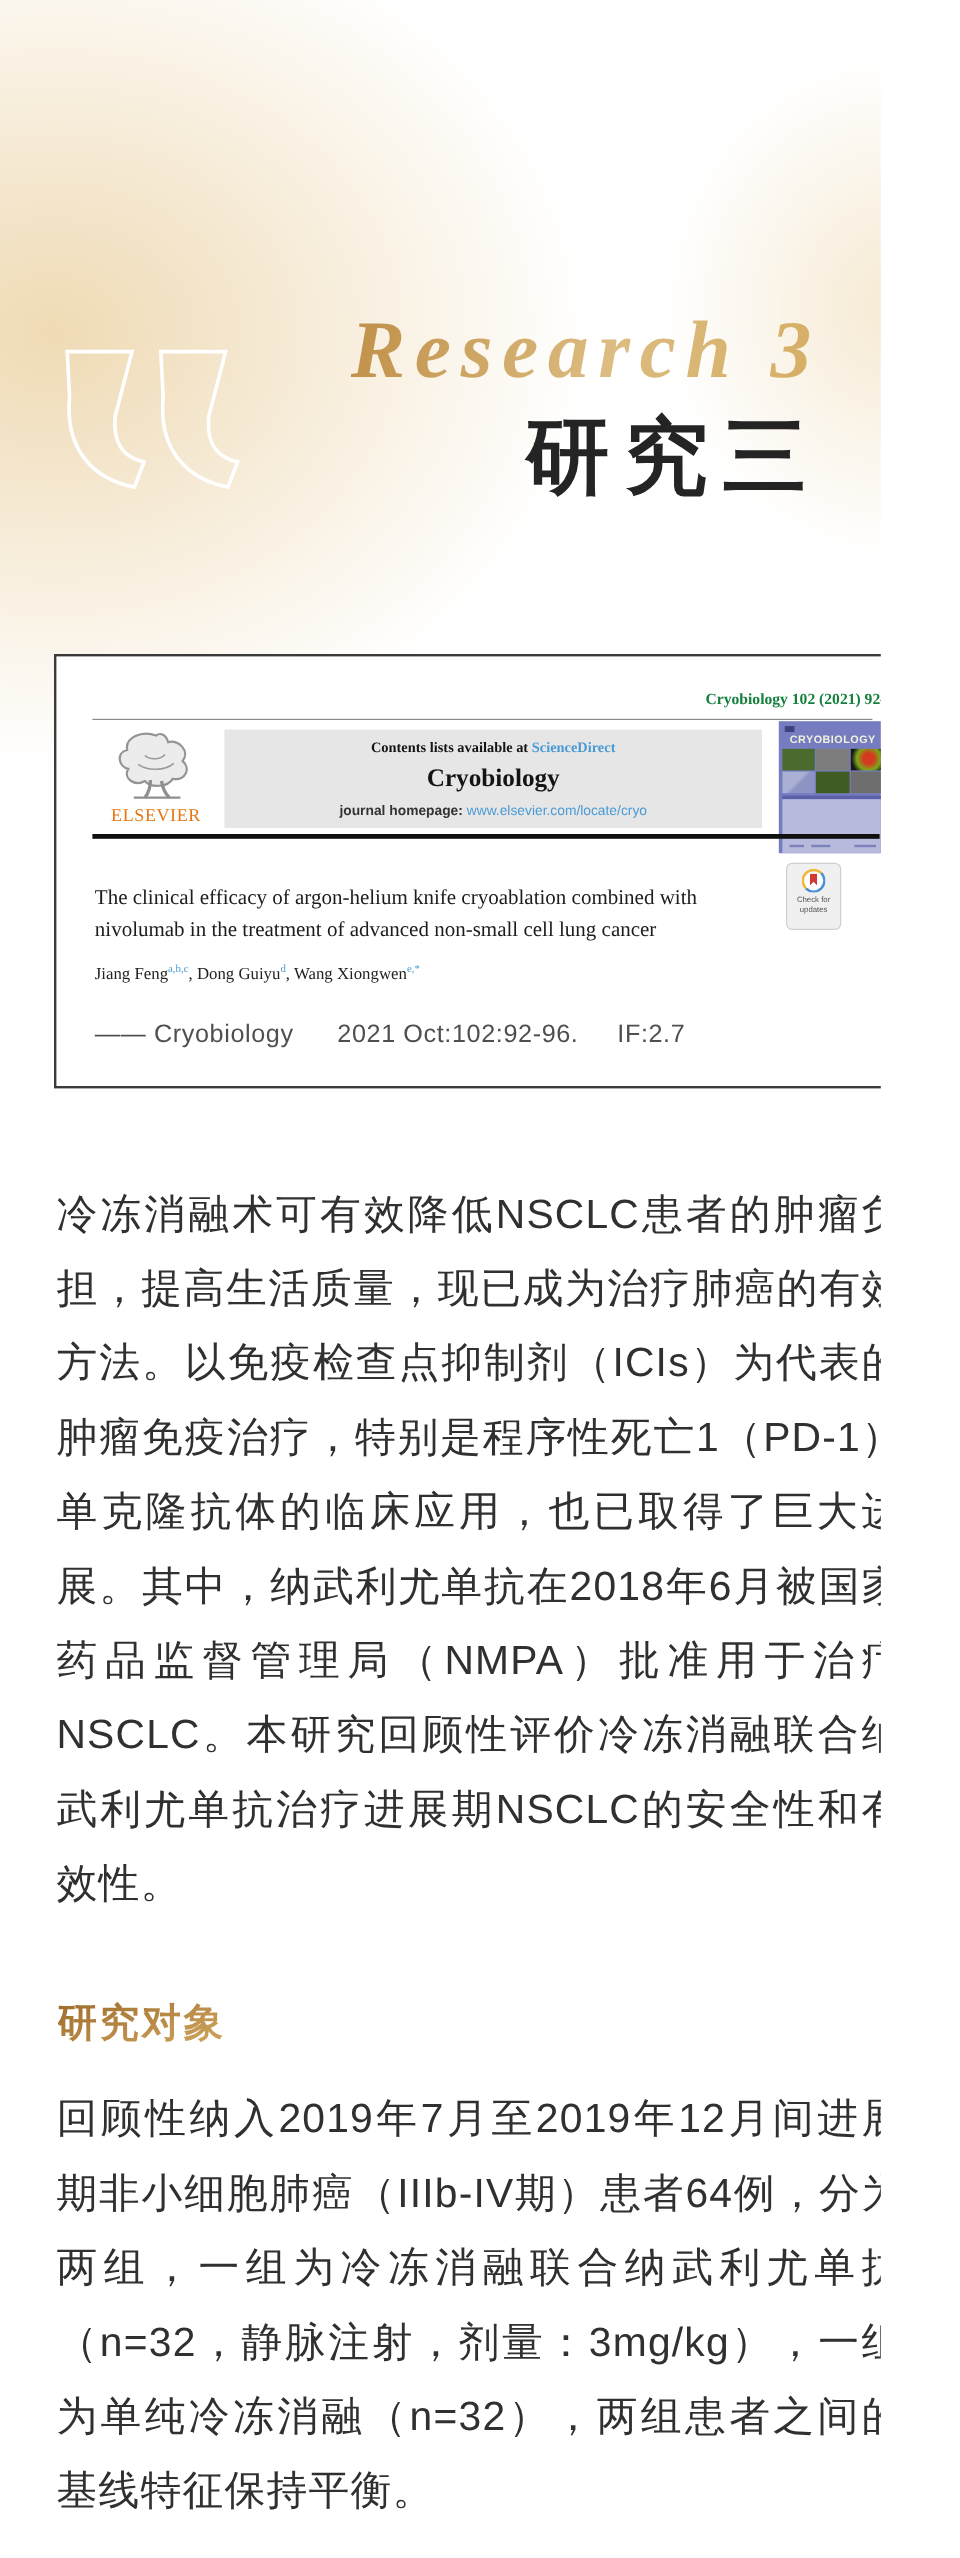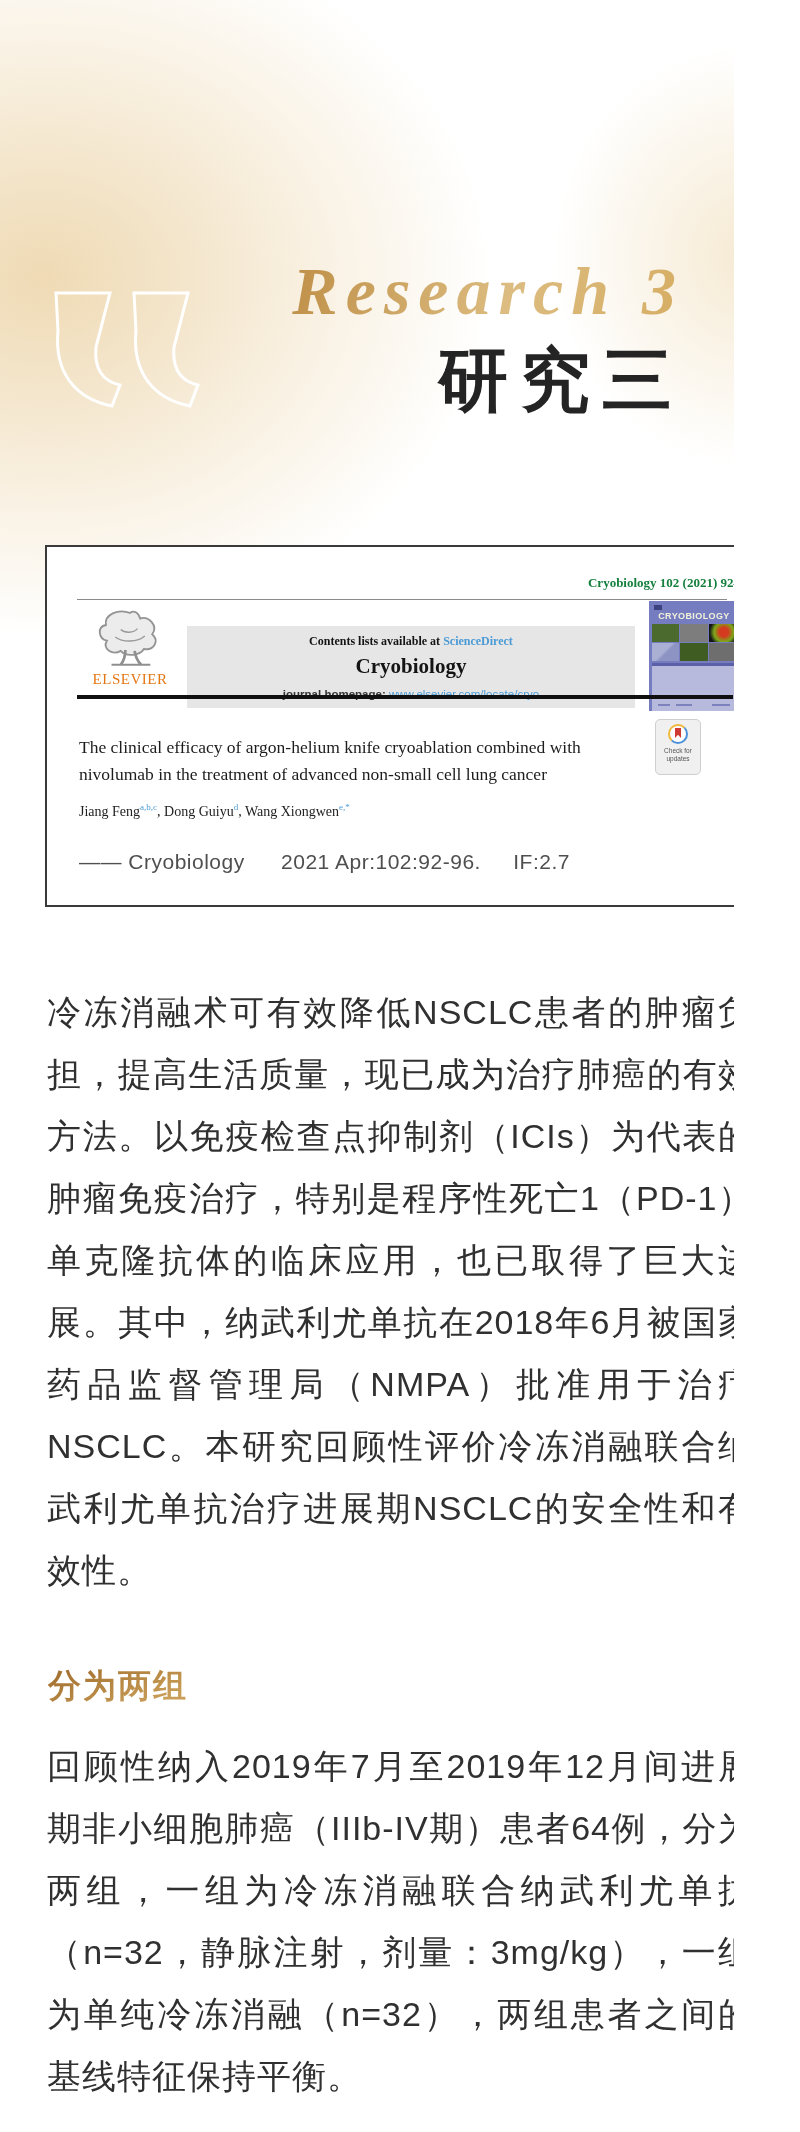--- a/index.html
+++ b/index.html
@@ -39,21 +39,21 @@
     font-family:"Liberation Serif", serif; font-weight:bold; font-size:13px; color:#15803d;
   }
   .rule-thin { position:absolute; top:52px; left:30px; right:26px; height:1px; background:#8a8a8a; }
   .logo-block { position:absolute; left:30px; top:60px; width:106px; height:82px; text-align:center; }
   .elsevier-word {
     font-family:"Liberation Serif", serif; font-size:15px; letter-spacing:0.5px;
     color:#e57713; margin-top:0px; white-space:nowrap;
   }
   .banner {
     position:absolute; left:140px; top:61px; width:448px; height:82px;
-    background:#e6e6e6; text-align:center;margin-top:18px;
+    background:#e6e6e6; text-align:center;
   }
   .contents-line { margin-top:8px; font-family:"Liberation Serif", serif; font-weight:bold; font-size:12px; color:#141414; }
   .link-blue { color:#4a9bd5; text-decoration:none; }
   .journal-name { margin-top:5px; font-family:"Liberation Serif", serif; font-weight:bold; font-size:21px; color:#141414; }
   .homepage-line { margin-top:9px; font-size:11.5px; font-weight:bold; color:#333; }
   .homepage-line .link-blue { font-weight:normal; }
 
   .cover { position:absolute; left:602px; top:54px; width:90px; height:110px; background:#767cc0; padding:3px 3px 0 3px; display:flex; flex-direction:column; }
   .cover-topmark { width:8px; height:5px; background:#3d4280; margin:1px 0 1px 2px; }
   .cover-title { font-size:9px; font-weight:bold; letter-spacing:0.4px; color:#f0f2da; text-align:center; line-height:11px; }
@@ -188,23 +188,23 @@
       </div>
     </div>
 
     <div class="authors">
       <span>Jiang Feng</span><sup>a,b,c</sup><span>, </span><span>Dong Guiyu</span><sup>d</sup><span>, </span><span>Wang Xiongwen</span><sup>e,*</sup>
     </div>
 
     <div class="citation">
       <span class="c-dash">——</span>
       <span class="c-journal">Cryobiology</span>
-      <span class="c-date">2021 Apr:102:92-96.</span>
+      <span class="c-date">2021 Oct:102:92-96.</span>
       <span class="c-if">IF:2.7</span>
     </div>
   </div>
 
   <div class="body-para intro-para">冷冻消融术可有效降低NSCLC患者的肿瘤负担，提高生活质量，现已成为治疗肺癌的有效方法。以免疫检查点抑制剂（ICIs）为代表的肿瘤免疫治疗，特别是程序性死亡1（PD-1）单克隆抗体的临床应用，也已取得了巨大进展。其中，纳武利尤单抗在2018年6月被国家药品监督管理局（NMPA）批准用于治疗NSCLC。本研究回顾性评价冷冻消融联合纳武利尤单抗治疗进展期NSCLC的安全性和有效性。</div>
 
-  <div class="section-heading">分为两组</div>
+  <div class="section-heading">研究对象</div>
   <div class="body-para subjects-para">回顾性纳入2019年7月至2019年12月间进展期非小细胞肺癌（IIIb-IV期）患者64例，分为两组，一组为冷冻消融联合纳武利尤单抗（n=32，静脉注射，剂量：3mg/kg），一组为单纯冷冻消融（n=32），两组患者之间的基线特征保持平衡。</div>
 
 </div>
 
 </body></html>

